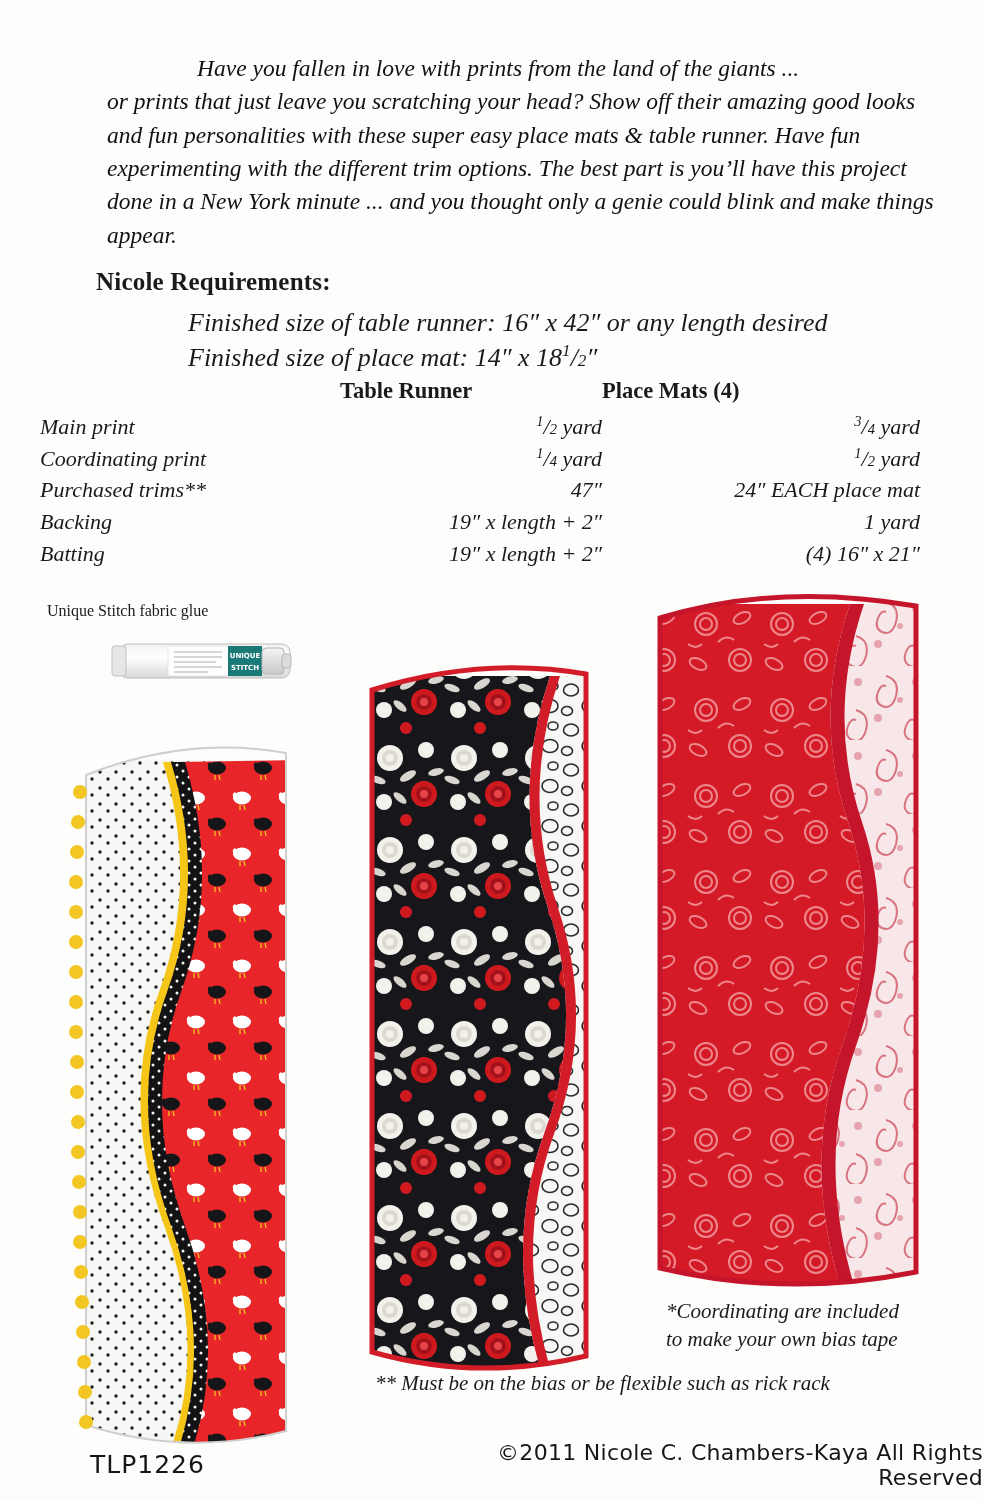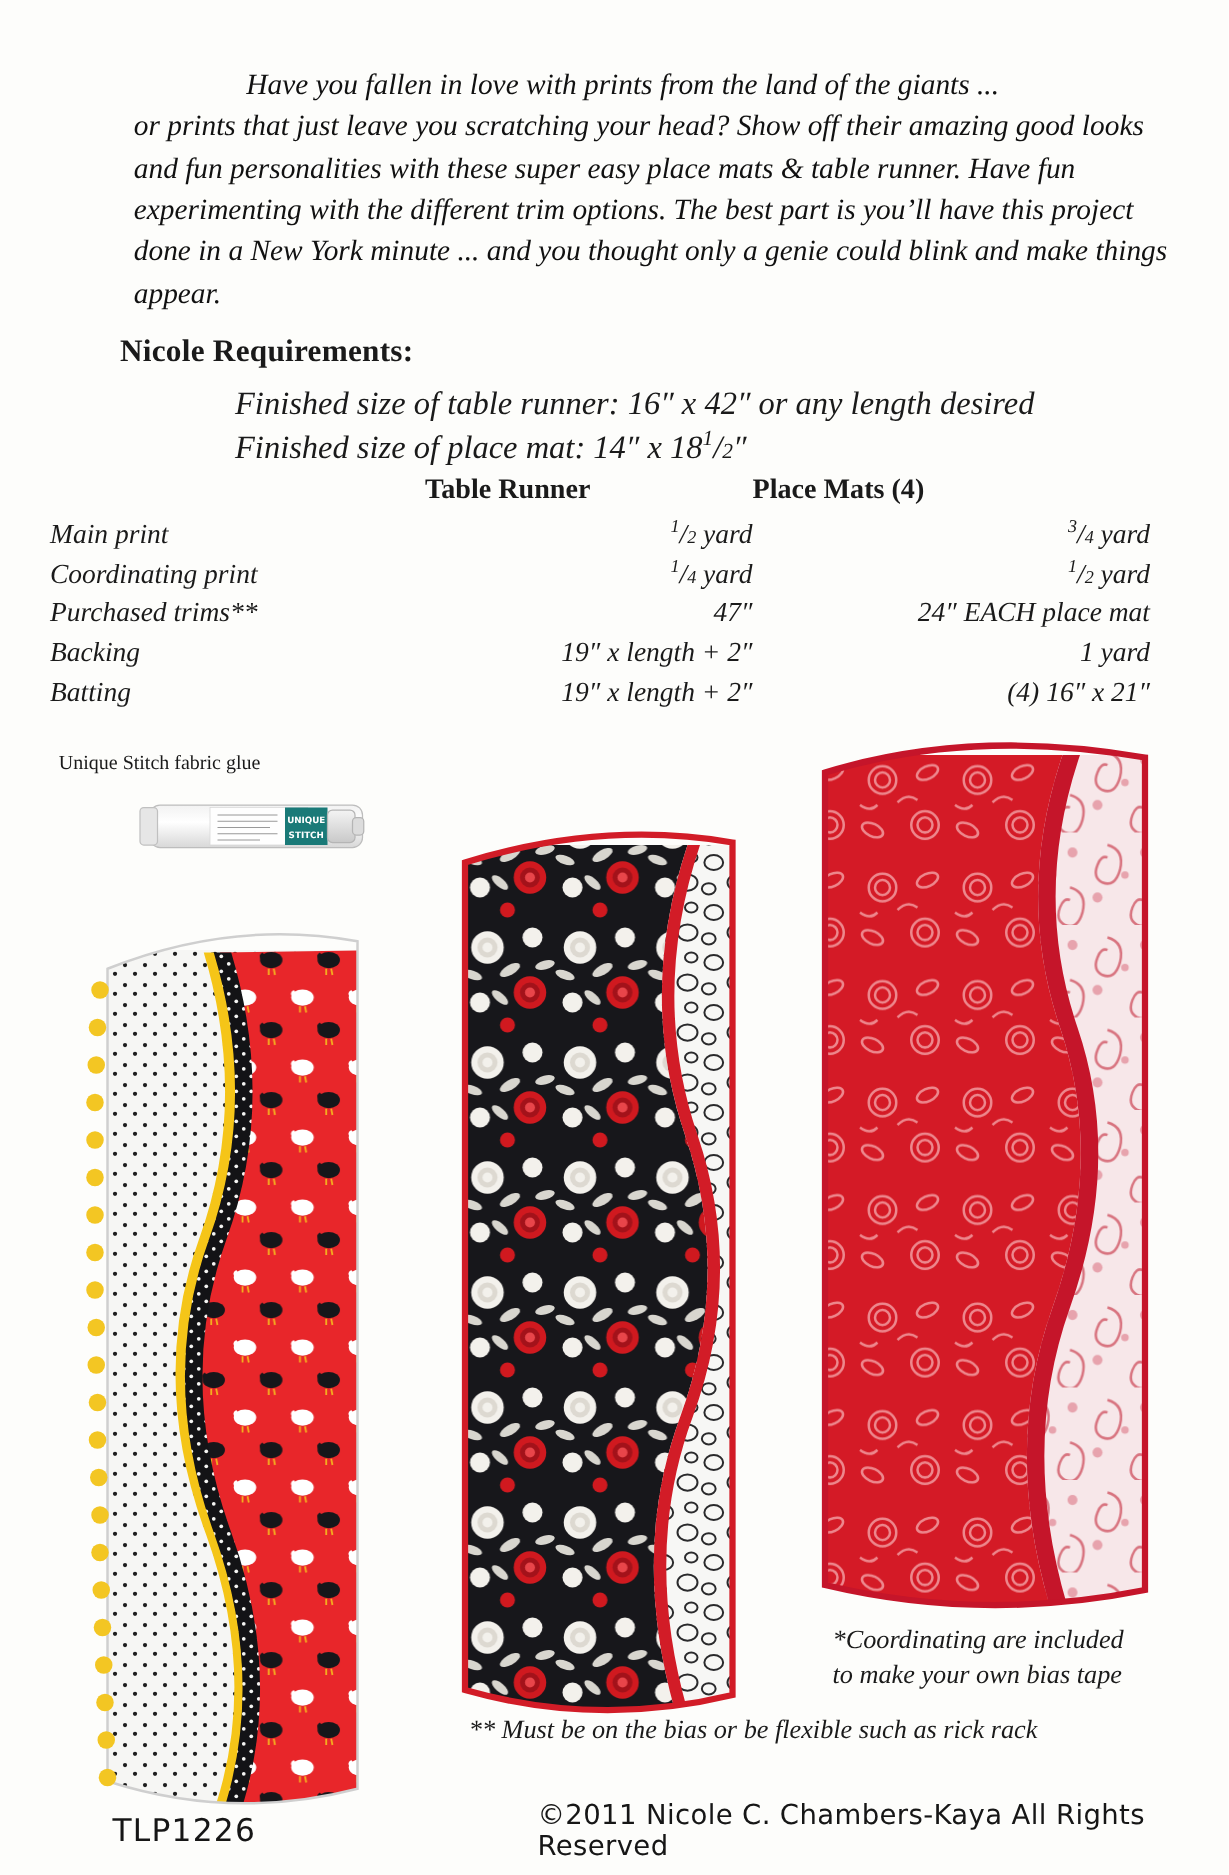--- a/index.html
+++ b/index.html
@@ -137,20 +137,21 @@
     font-size: 21px;
   }
   .copyright {
     position: absolute;
     left: 430px;
     top: 1440px;
     font-size: 22px;
     font-family: "DejaVu Sans", sans-serif;
     letter-spacing: 0.3px;
     color: #161616;
+    text-align: right;
   }
   .code {
     position: absolute;
     left: 46px;
     top: 1450px;
     font-size: 25px;
     font-family: "DejaVu Sans", sans-serif;
     letter-spacing: 1px;
     color: #161616;
     margin-left: 44px;

